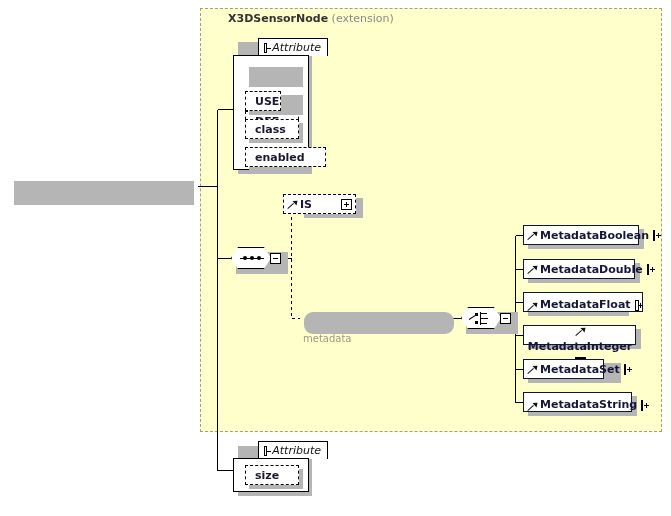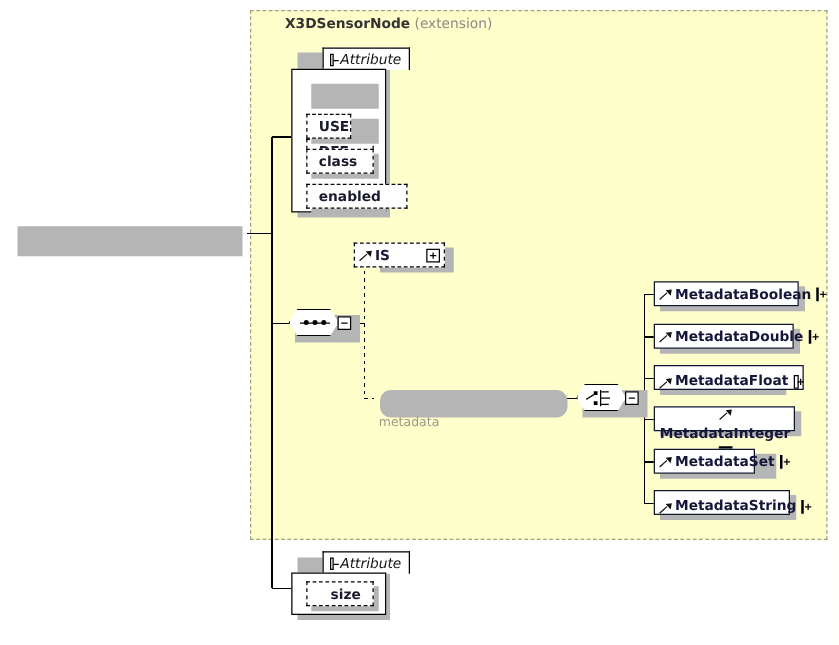--- a/index.html
+++ b/index.html
@@ -422,17 +422,17 @@
   </div>
 
   <div class="abs shadow-box" style="left:238px; top:446px; width:74px; height:50px;"></div>
   <div class="abs attr-tab" style="left:233px; top:441px; width:70px;">
     <span class="expander"></span>
     <span>Attribute</span>
   </div>
   <div class="abs attr-panel" style="left:233px; top:458px; width:76px; height:34px;"></div>
 
   <div class="abs shadow-box" style="left:249px; top:469px; width:54px; height:20px;"></div>
-  <div class="abs attr-item" style="left:245px; top:465px; width:54px;justify-content:center;">
+  <div class="abs attr-item" style="left:245px; top:465px; width:54px;">
     <span>size</span>
   </div>
 
 </div>
 
 </body></html>

